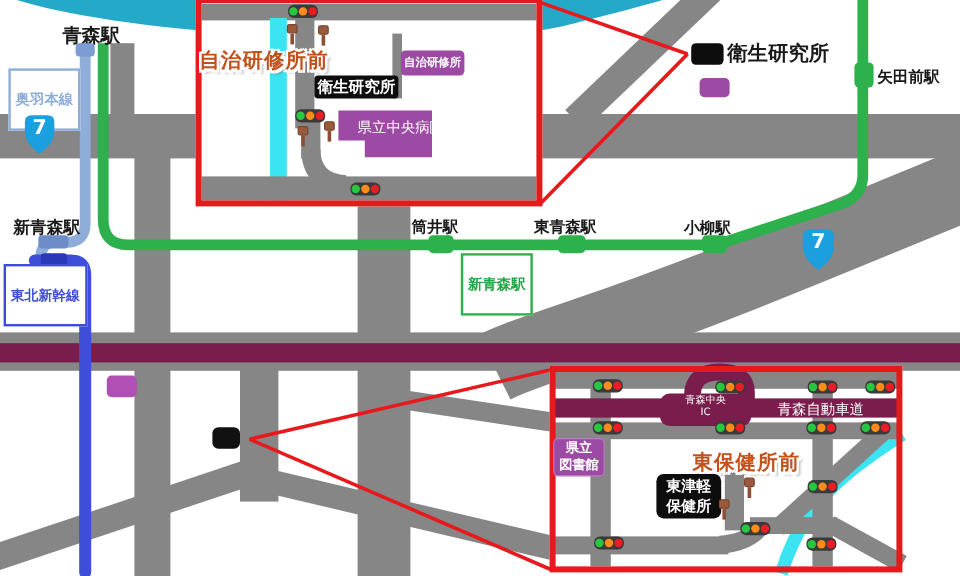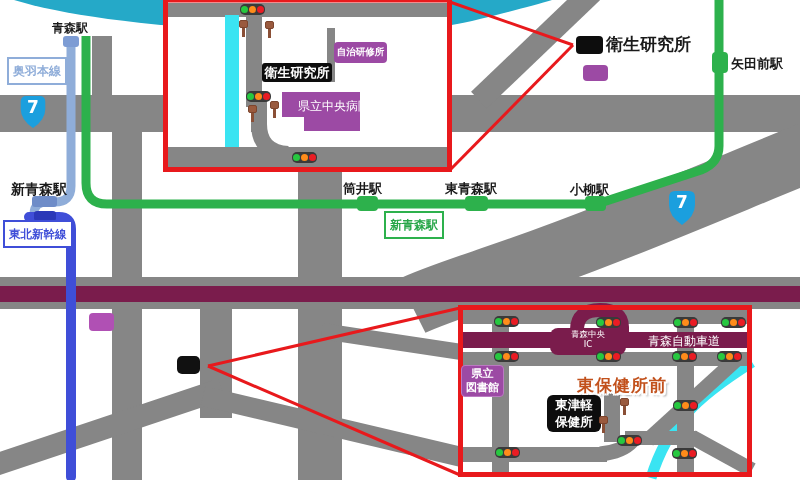--- a/index.html
+++ b/index.html
@@ -1,21 +1,21 @@
 <!DOCTYPE html>
 <html><head>
 <meta charset="utf-8">
 <style>
   html,body{margin:0;padding:0;background:#fff;}
   #stage{position:relative;width:800px;height:480px;overflow:hidden;background:#fff;
          font-family:"DejaVu Sans","Liberation Sans",sans-serif;}
   #map-svg{position:absolute;left:0;top:0;}
   .ov{position:absolute;white-space:nowrap;}
   .stn{font-size:13px;font-weight:bold;color:#1a1a1a;}
-  .linebox{background:#fff;padding:4px 4px;font-size:12px;font-weight:bold;line-height:16px;}
+  .linebox{background:#fff;padding:16px 4px;font-size:12px;font-weight:bold;line-height:16px;}
   .busname{font-weight:bold;font-size:17px;color:#c2511c;letter-spacing:1px;
     text-shadow:-2px -2px 0 #fff,2px -2px 0 #fff,-2px 2px 0 #fff,2px 2px 0 #fff,
     -2px 0 0 #fff,2px 0 0 #fff,0 -2px 0 #fff,0 2px 0 #fff,3px 3px 2px rgba(120,120,120,.6);}
   .badge{position:absolute;}
   .badge span{position:absolute;left:0;top:4px;width:100%;text-align:center;
     color:#fff;font-weight:bold;}
   .marker{position:absolute;border-radius:4px;}
   .plabel{position:absolute;background:#9c4aa4;color:#fff;font-weight:bold;text-align:center;
     border-radius:4px;display:flex;flex-direction:column;justify-content:center;}
   .blabel{position:absolute;background:#0d0d0d;color:#fff;font-weight:bold;text-align:center;
@@ -94,21 +94,21 @@
   </g>
 
   <g stroke="#e8191c" stroke-width="3">
     <path d="M 450 2 L 573 45"></path>
     <path d="M 450 170 L 573 45"></path>
     <path d="M 460 308 L 208 366"></path>
     <path d="M 460 475 L 208 366"></path>
   </g>
 </svg>
 
-<div class="ov stn" style="left:52px;top:20px;font-size:12px;">青森駅</div>
+<div class="ov stn" style="left:52px;top:20px;font-size:16px;">青森駅</div>
 <div class="ov marker" style="left:63px;top:36px;width:16px;height:11px;background:#7d9cd4;border-radius:3px;"></div>
 
 <div class="ov linebox" style="left:7px;top:57px;border:2px solid #8fadd9;color:#8fadd9;">奥羽本線</div>
 
 <div class="badge" style="left:16px;top:93px;width:34px;height:38px;">
   <svg width="34" height="38" viewBox="0 0 36 40">
     <path d="M 5 9 Q 5 3 11 3 L 25 3 Q 31 3 31 9 L 31 17 Q 31 28 18 37 Q 5 28 5 17 Z" fill="#1b9fde"></path>
   </svg>
   <span style="font-size:17px;">7</span>
 </div>
@@ -139,20 +139,21 @@
   <span style="font-size:17px;">7</span>
 </div>
 
 <div class="ov marker" style="left:576px;top:36px;width:27px;height:18px;background:#0d0d0d;"></div>
 <div class="ov stn" style="left:606px;top:33px;font-size:17px;">衛生研究所</div>
 <div class="ov marker" style="left:583px;top:65px;width:25px;height:16px;background:#9c4aa4;"></div>
 
 <div class="ov marker" style="left:89px;top:313px;width:25px;height:18px;background:#b050b4;"></div>
 <div class="ov marker" style="left:177px;top:356px;width:23px;height:18px;background:#111;border-radius:5px;"></div>
 
+<div class="ov busname" style="left:166px;top:39px;">自治研修所前</div>
 <div class="blabel" style="left:262px;top:63px;width:70px;height:19px;font-size:13px;border-radius:3px;">衛生研究所</div>
 <div class="plabel" style="left:334px;top:42px;width:53px;height:21px;font-size:9.5px;">自治研修所</div>
 <div class="whitetext" style="left:298px;top:98px;font-size:12px;">県立中央病院</div>
 
 <div class="whitetext" style="left:648px;top:333px;font-size:12px;">青森自動車道</div>
 <div class="whitetext" style="left:550px;top:329px;width:76px;text-align:center;font-size:8.5px;line-height:1.2;">
   <span style="display:block;">青森中央</span>
   <span style="display:block;">IC</span>
 </div>
 <div class="ov busname" style="left:577px;top:374px;">東保健所前</div>

